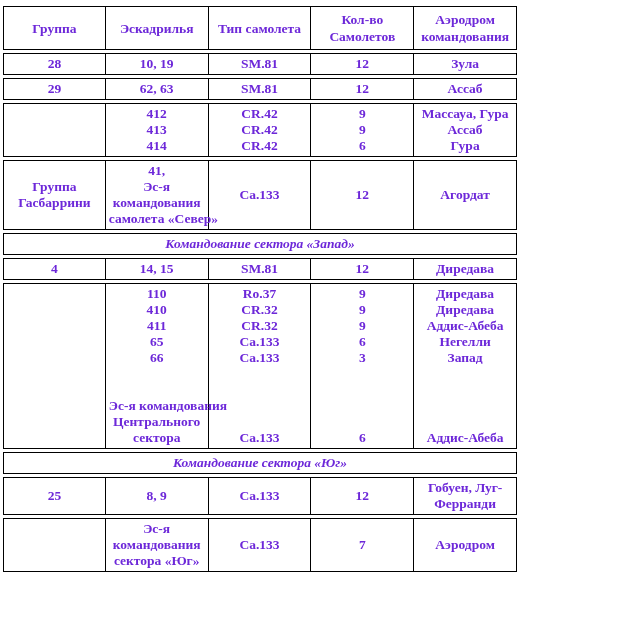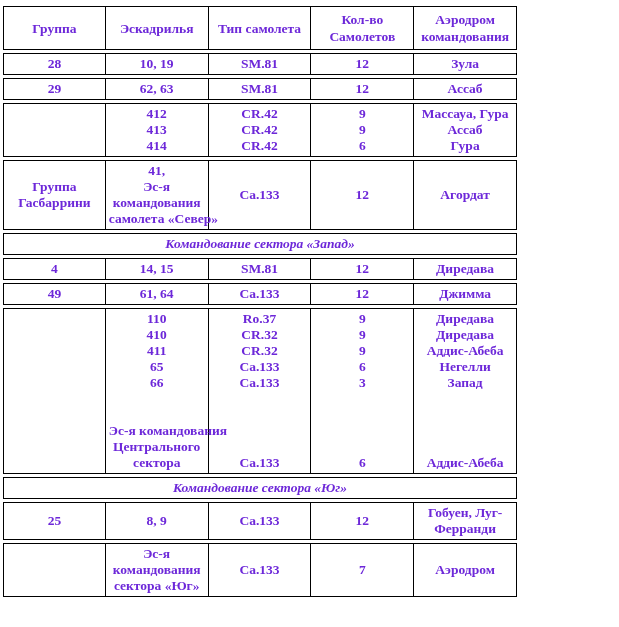--- a/index.html
+++ b/index.html
@@ -184,37 +184,20 @@
           </td>
           <td>
             <div class="line">12</div>
           </td>
           <td>
             <div class="line">Диредава</div>
           </td>
         </tr>
         <tr>
           <td>
-            <div class="line">49</div>
-          </td>
-          <td>
-            <div class="line">61, 64</div>
-          </td>
-          <td>
-            <div class="line">Са.133</div>
-          </td>
-          <td>
-            <div class="line">12</div>
-          </td>
-          <td>
-            <div class="line">Джимма</div>
-          </td>
-        </tr>
-        <tr>
-          <td>
             <div class="line"></div>
           </td>
           <td>
             <div class="line">110</div>
             <div class="line">410</div>
             <div class="line">411</div>
             <div class="line">65</div>
             <div class="line">66</div>
             <div class="line"></div>
             <div class="line"></div>

